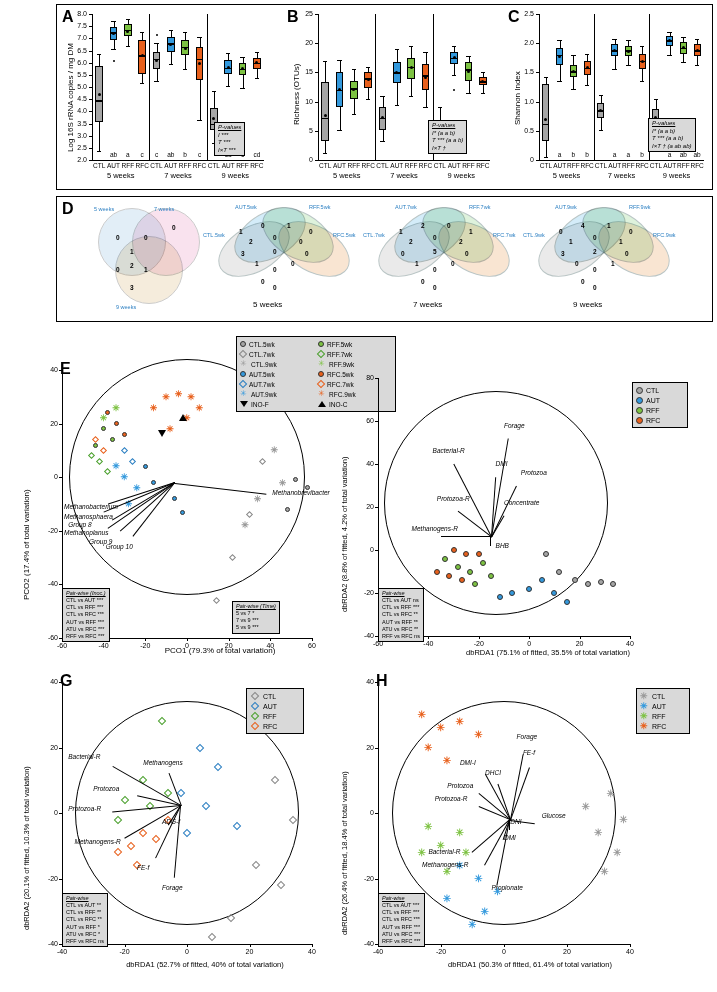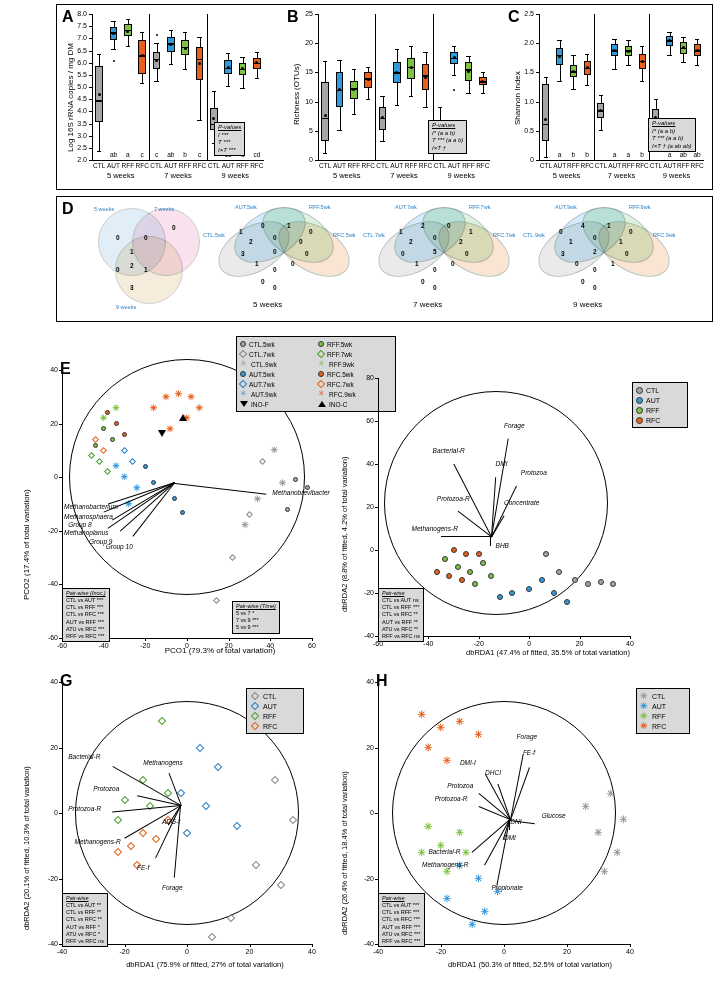--- a/index.html
+++ b/index.html
@@ -84,27 +84,27 @@
 <div class="panel-letter" style="left:62px;top:200px;">D</div>
 
 <div class="panel-letter" style="left:60px;top:360px;">E</div>
 <div class="panel-letter" style="left:376px;top:368px;">F</div>
 <div class="panel-letter" style="left:60px;top:672px;">G</div>
 <div class="panel-letter" style="left:376px;top:672px;">H</div>
 
 <div class="axlabel" style="left:120px;top:646px;width:200px;">PCO1 (79.3% of total variation)</div>
 <div class="axlabelv" style="left:22px;top:600px;">PCO2 (17.4% of total variation)</div>
 
-<div class="axlabel" style="left:398px;top:648px;width:300px;font-size:7.5px;">dbRDA1 (47.4% of fitted, 35.5% of total variation)</div>
+<div class="axlabel" style="left:398px;top:648px;width:300px;font-size:7.5px;">dbRDA1 (75.1% of fitted, 35.5% of total variation)</div>
 <div class="axlabelv" style="left:340px;top:612px;font-size:7.5px;">dbRDA2 (8.8% of fitted, 4.2% of total variation)</div>
 
-<div class="axlabel" style="left:60px;top:960px;width:290px;font-size:7.5px;">dbRDA1 (75.9% of fitted, 27% of total variation)</div>
+<div class="axlabel" style="left:60px;top:960px;width:290px;font-size:7.5px;">dbRDA1 (52.7% of fitted, 40% of total variation)</div>
 <div class="axlabelv" style="left:22px;top:930px;font-size:7.5px;">dbRDA2 (20.1% of fitted, 10.3% of total variation)</div>
 
-<div class="axlabel" style="left:380px;top:960px;width:300px;font-size:7.5px;">dbRDA1 (50.3% of fitted, 52.5% of total variation)</div>
+<div class="axlabel" style="left:380px;top:960px;width:300px;font-size:7.5px;">dbRDA1 (50.3% of fitted, 61.4% of total variation)</div>
 <div class="axlabelv" style="left:340px;top:935px;font-size:7.5px;">dbRDA2 (26.4% of fitted, 18.4% of total variation)</div>
 
 <div class="axisline" style="left:92px;top:14px;width:1px;height:146px;"></div>
 <div class="axisline" style="left:92px;top:160px;width:172px;height:1px;"></div>
 <div class="ytickmark" style="left:89px;top:160px;"></div>
 <div class="ytick" style="left:65px;top:156px;">2.0</div>
 <div class="ytickmark" style="left:89px;top:147.83333333333334px;"></div>
 <div class="ytick" style="left:65px;top:143.83333333333334px;">2.5</div>
 <div class="ytickmark" style="left:89px;top:135.66666666666666px;"></div>
 <div class="ytick" style="left:65px;top:131.66666666666666px;">3.0</div>

